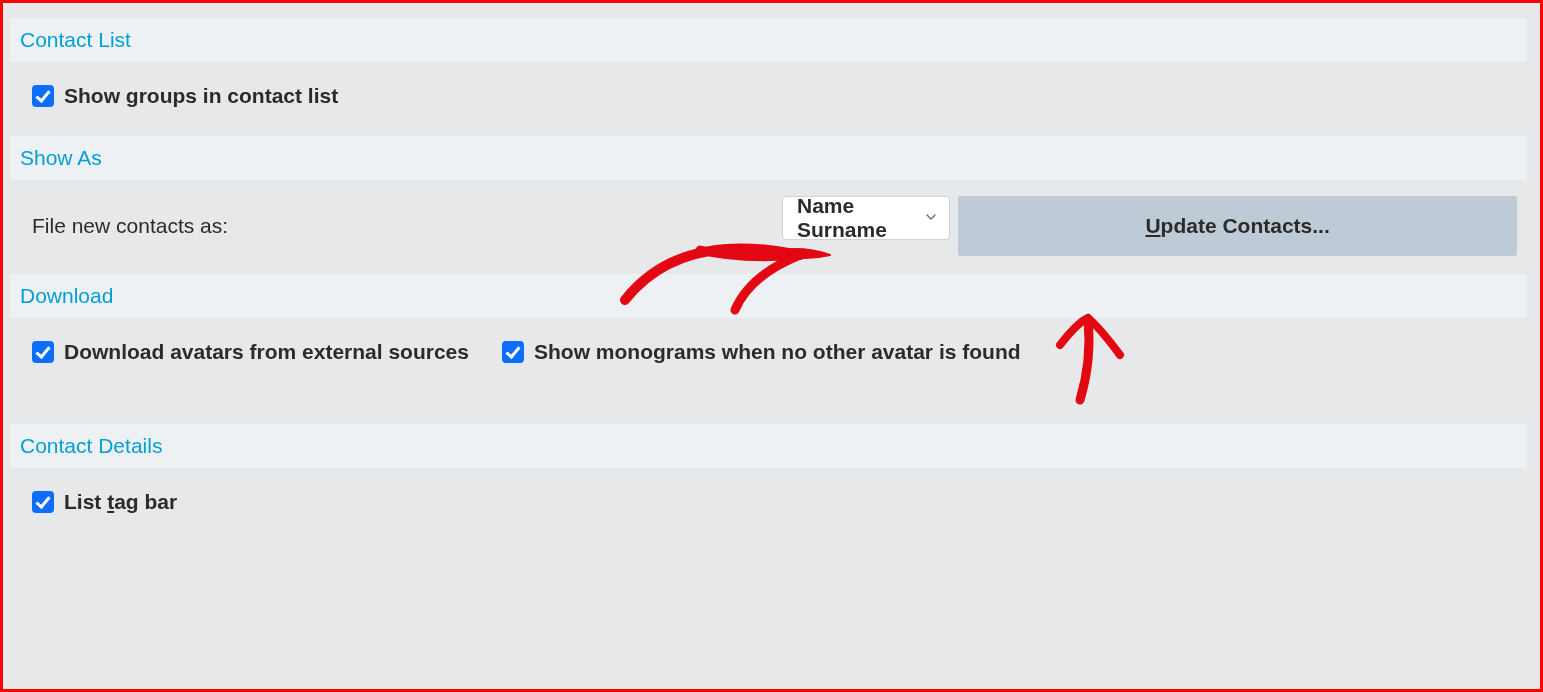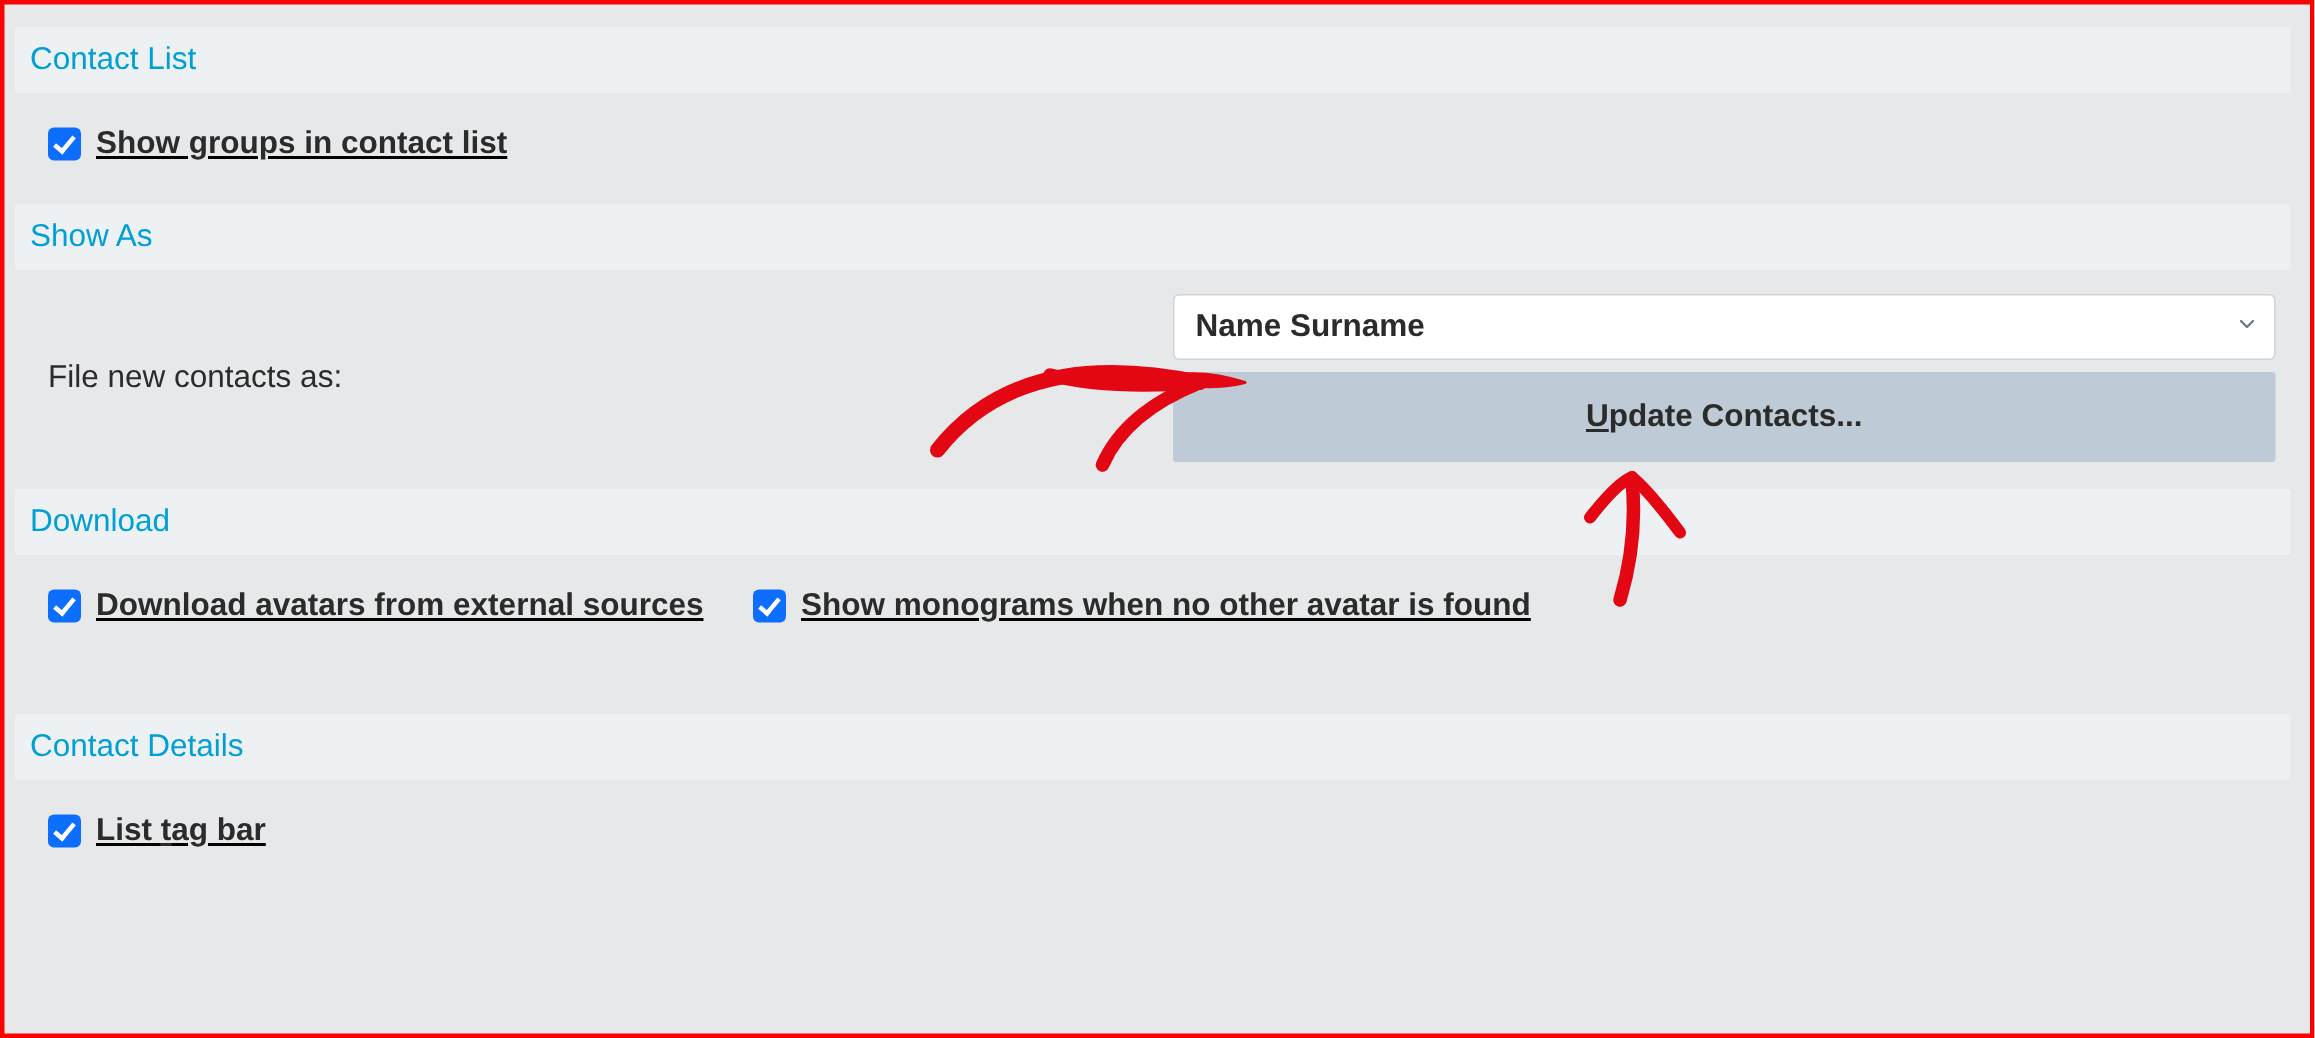--- a/index.html
+++ b/index.html
@@ -38,21 +38,20 @@
     }
     .section-body {
       padding: 22px 10px 28px 22px;
       background: #e6e8ea;
     }
     .checkbox-row {
       display: flex;
       align-items: flex-end;
       gap: 10px;
       flex-wrap: wrap;
-      text-decoration: underline;
     }
     .checkbox-row.multi {
       gap: 33px;
     }
     .cb-group {
       display: flex;
       align-items: center;
       gap: 10px;
     }
     input[type="checkbox"] {
@@ -93,21 +92,21 @@
     }
     .file-as-label {
       font-size: 21px;
       font-weight: 400;
       color: #2b2b2b;
       flex: 0 0 740px;
     }
     .file-as-controls {
       flex: 1;
       display: flex;
-      flex-direction: column;
+      flex-direction: row;
       gap: 8px;
     }
     .select-wrap {
       position: relative;
       background: #fff;
       border: 1px solid #cfd3d7;
       border-radius: 4px;
       height: 44px;
       display: flex;
       align-items: center;

